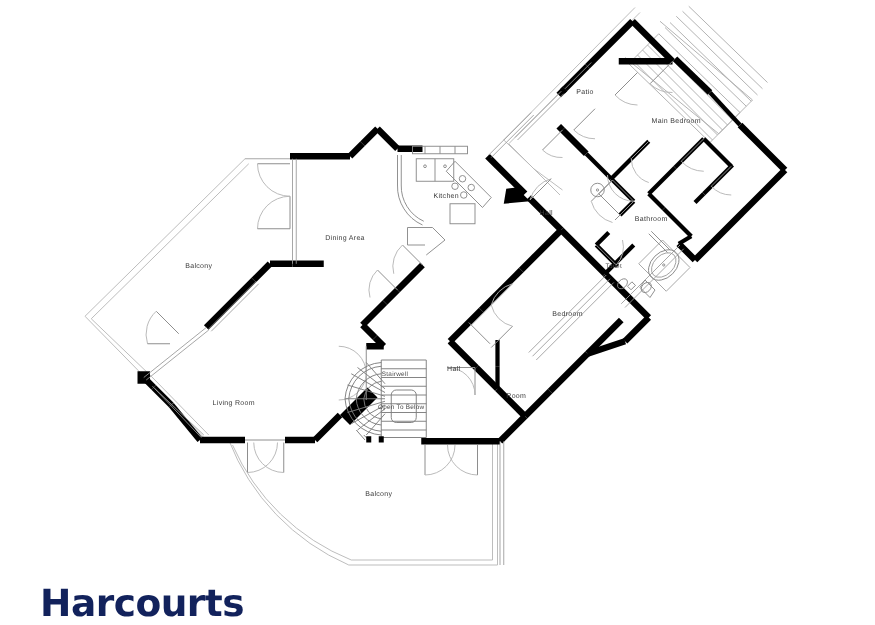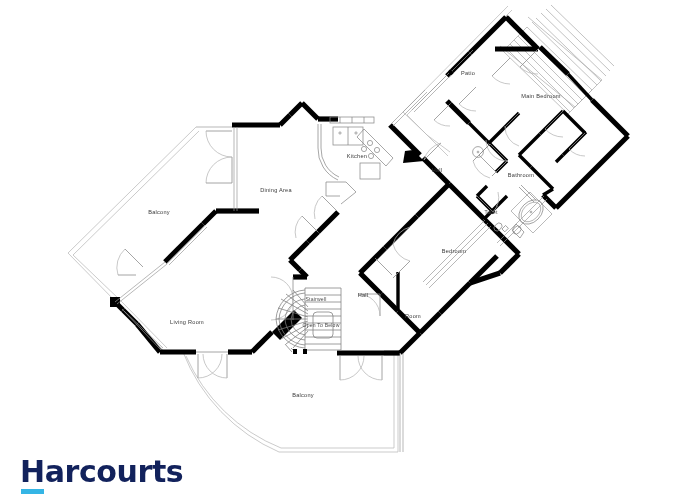--- a/index.html
+++ b/index.html
@@ -38,21 +38,21 @@
     width: 230px;
     height: 40px;
   }
   #brand-wordmark {
     font-family: "DejaVu Sans", sans-serif;
     font-size: 30px;
     font-weight: 700;
     letter-spacing: -0.4px;
     line-height: 32px;
     color: #12225c;
-    margin: 0;
+    margin: 12px;
     user-select: none;
   }
   #brand-underline {
     width: 23px;
     height: 5px;
     margin-top: 1px;
     margin-left: 1px;
     background: #35b5e5;
   }
 

